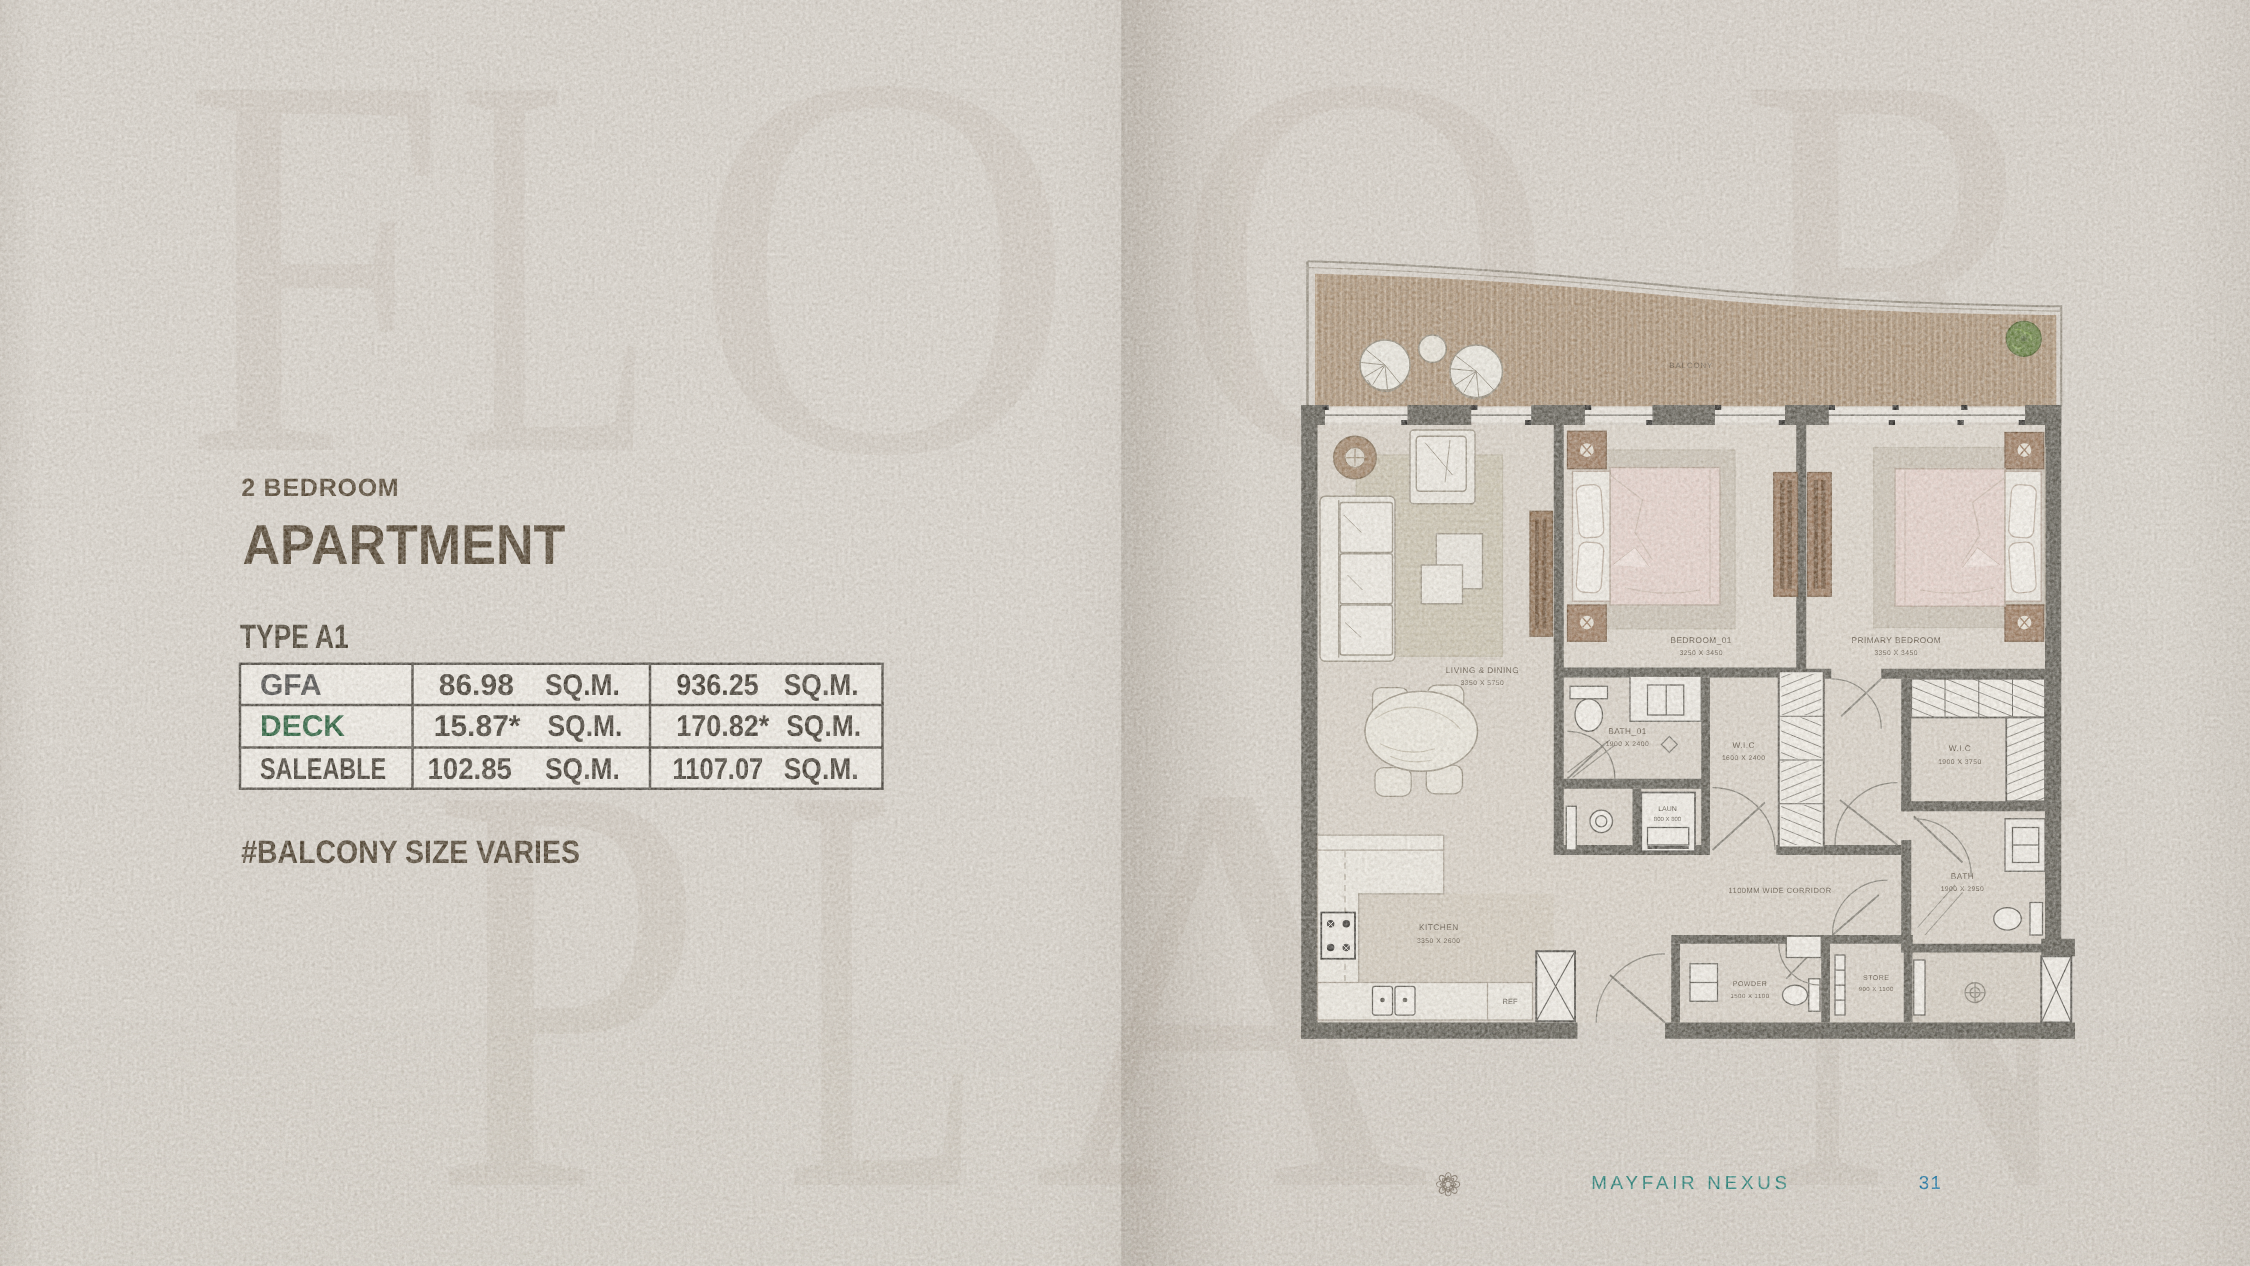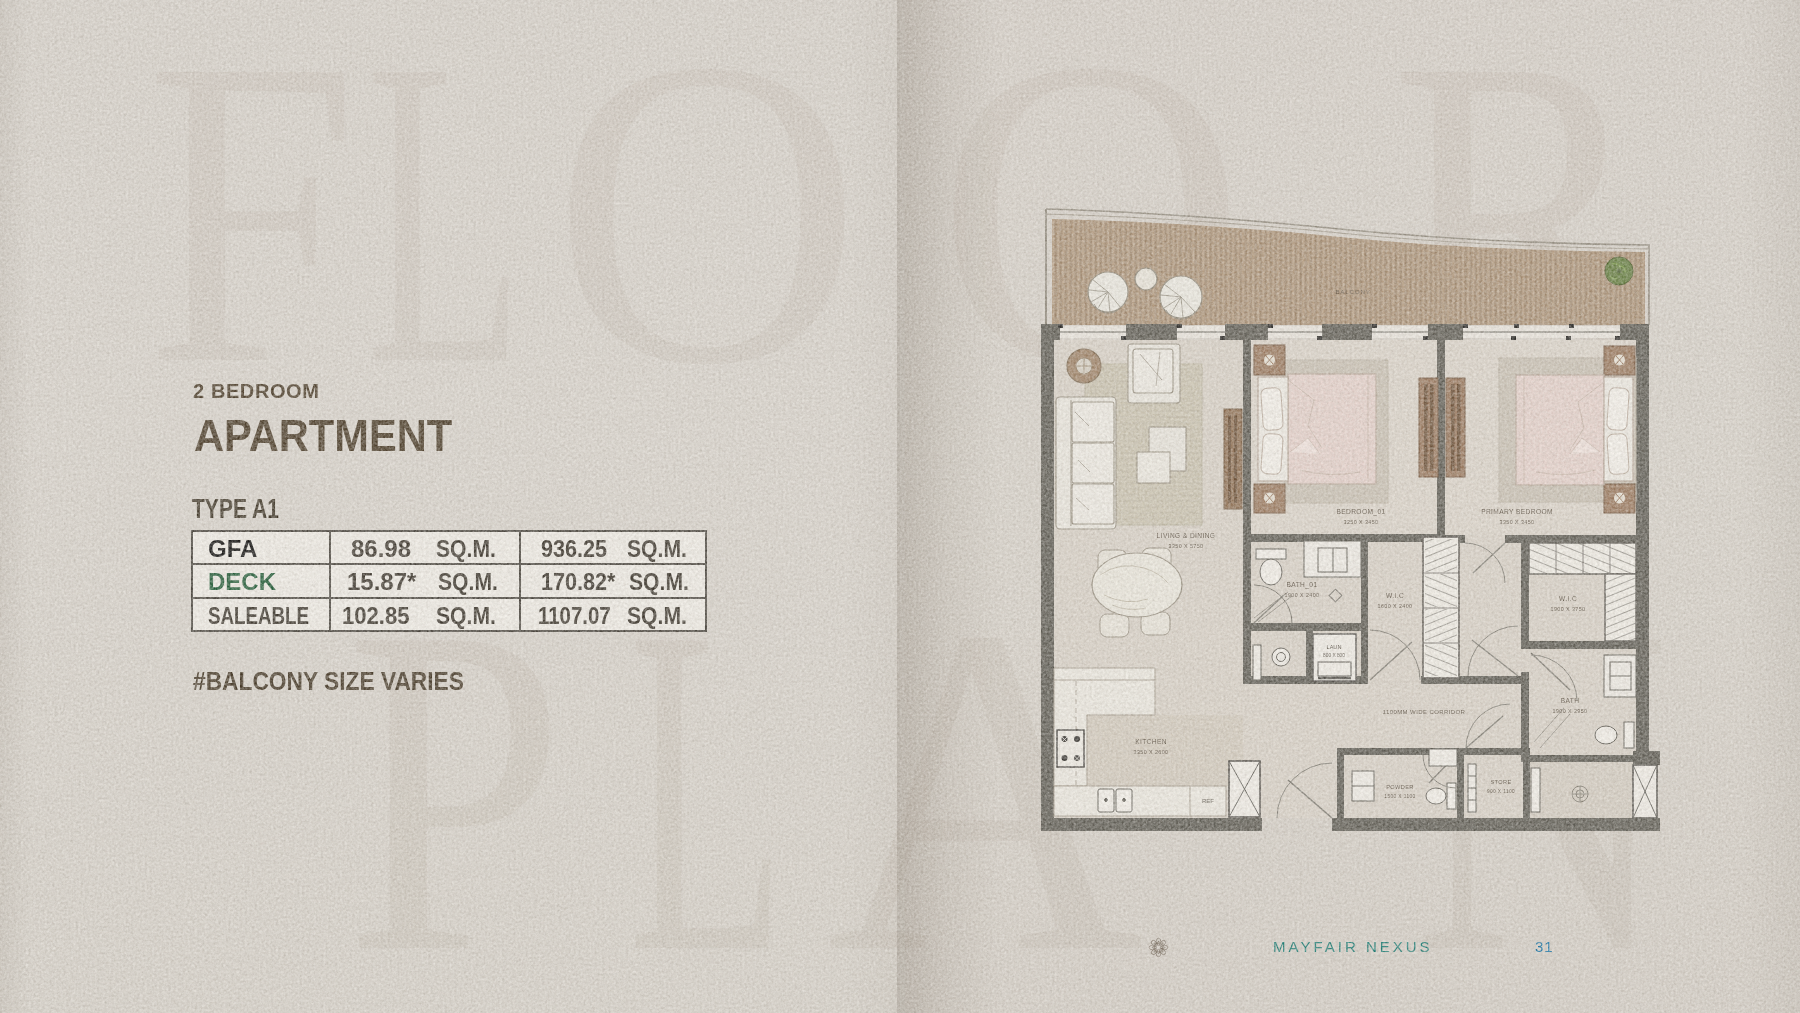--- a/index.html
+++ b/index.html
@@ -52,21 +52,21 @@
 <div class="abs" style="left:194px;top:410px;color:#42331f;font-size:45px;font-weight:700;transform:scaleX(0.925);transform-origin:0 0;">APARTMENT</div>
 
 <div class="abs" style="left:192px;top:494px;color:#362d1e;font-size:27px;font-weight:700;transform:scaleX(0.78);transform-origin:0 0;">TYPE A1</div>
 
 <div class="abs" style="left:191px;top:530px;width:516px;height:102px;background:rgba(243,240,234,0.92);border:2px solid #403c35;box-sizing:border-box;"></div>
 <div class="abs" style="left:191px;top:563px;width:516px;height:2px;background:#403c35;"></div>
 <div class="abs" style="left:191px;top:597px;width:516px;height:2px;background:#403c35;"></div>
 <div class="abs" style="left:329px;top:530px;width:2px;height:102px;background:#403c35;"></div>
 <div class="abs" style="left:519px;top:530px;width:2px;height:102px;background:#403c35;"></div>
 
-<div class="abs" style="left:208px;top:535px;font-size:24px;font-weight:700;color:#000000;">GFA</div>
+<div class="abs" style="left:208px;top:535px;font-size:24px;font-weight:700;color:#404040;">GFA</div>
 <div class="abs" style="left:351px;top:535px;font-size:24px;font-weight:700;color:#322c23;">86.98</div>
 <div class="abs" style="left:436px;top:535px;font-size:24px;font-weight:700;color:#322c23;transform:scaleX(0.88);transform-origin:0 0;">SQ.M.</div>
 <div class="abs" style="left:541px;top:535px;font-size:24px;font-weight:700;color:#322c23;transform:scaleX(0.9);transform-origin:0 0;">936.25</div>
 <div class="abs" style="left:627px;top:535px;font-size:24px;font-weight:700;color:#322c23;transform:scaleX(0.88);transform-origin:0 0;">SQ.M.</div>
 
 <div class="abs" style="left:208px;top:568px;font-size:24px;font-weight:700;color:#14532d;">DECK</div>
 <div class="abs" style="left:347px;top:568px;font-size:24px;font-weight:700;color:#322c23;">15.87*</div>
 <div class="abs" style="left:438px;top:568px;font-size:24px;font-weight:700;color:#322c23;transform:scaleX(0.88);transform-origin:0 0;">SQ.M.</div>
 <div class="abs" style="left:541px;top:568px;font-size:24px;font-weight:700;color:#322c23;transform:scaleX(0.9);transform-origin:0 0;">170.82*</div>
 <div class="abs" style="left:629px;top:568px;font-size:24px;font-weight:700;color:#322c23;transform:scaleX(0.88);transform-origin:0 0;">SQ.M.</div>

